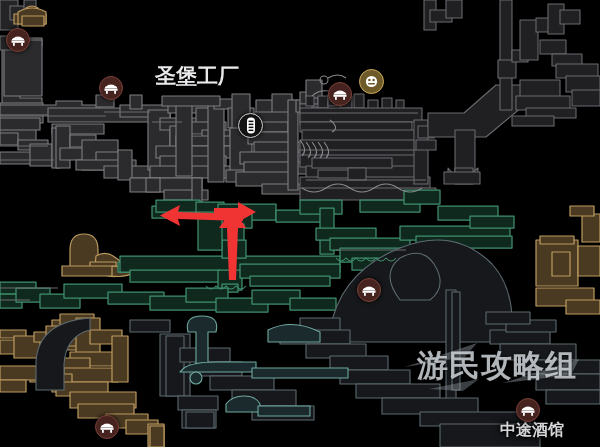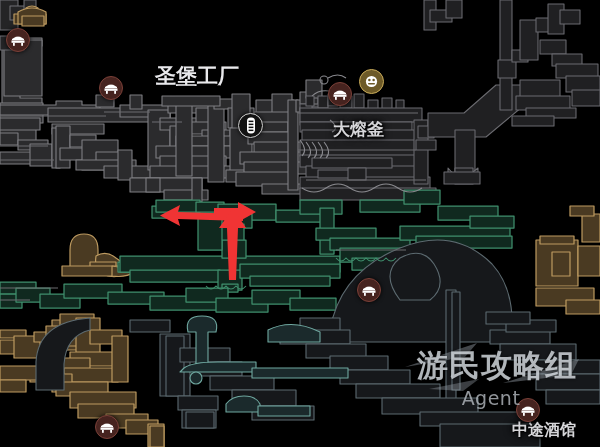--- a/index.html
+++ b/index.html
@@ -360,24 +360,23 @@
     <g>
       <path d="M214 208 L238 208 L238 202 L256 212 L238 222 L238 216 L214 216 Z" fill="#f03434"></path>
     </g>
     <g>
       <path d="M233 208 L246 228 L238 228 L236 280 L229 280 L227 228 L219 228 Z" fill="#f03434"></path>
     </g>
   </svg>
 
   <div class="label lbl-grey" style="left:155px;top:62px;font-size:21px;">圣堡工厂</div>
 
-  <div class="label lbl-dim" style="left:333px;top:118px;font-size:17px;">大熔釜</div>
-
-
-  <div class="label lbl-dim" style="left:512px;top:420px;font-size:16px;text-align:right;">中途酒馆</div>
+
+
+  <div class="label lbl-dim" style="left:500px;top:420px;font-size:16px;text-align:right;">中途酒馆</div>
 
   <div class="marker m-bench" style="left:6px;top:28px;width:24px;height:24px;">
     <svg width="14" height="11" viewBox="0 0 14 11">
       <path d="M1 4 q6 -5 12 0 v1 H1 z" fill="#ffffff"></path>
       <rect x="0.5" y="5.4" width="13" height="2.4" fill="#ffffff"></rect>
       <rect x="2" y="7.8" width="1.8" height="3" fill="#ffffff"></rect>
       <rect x="10.2" y="7.8" width="1.8" height="3" fill="#ffffff"></rect>
       <rect x="4.6" y="1.8" width="1.3" height="2.6" fill="#ffffff"></rect>
       <rect x="8.1" y="1.8" width="1.3" height="2.6" fill="#ffffff"></rect>
     </svg>
@@ -457,16 +456,15 @@
     </svg>
   </div>
 
   <div id="watermark" style="left:405px;top:345px;">
     <svg class="wm-swoosh" width="180" height="60" viewBox="0 0 180 60" style="left:-2px;top:-8px;">
       <path d="M2 30 L74 6 L62 20 Z" fill="#9aa2ab" opacity=".8"></path>
       <path d="M100 46 L176 22 L168 38 Z" fill="#9aa2ab" opacity=".8"></path>
       <path d="M26 52 L76 42 L60 54 Z" fill="#9aa2ab" opacity=".7"></path>
     </svg>
     <div id="wm-cn">游民攻略组</div>
-    <div id="wm-en">Agent</div>
   </div>
 
 </div>
 
 </body></html>

